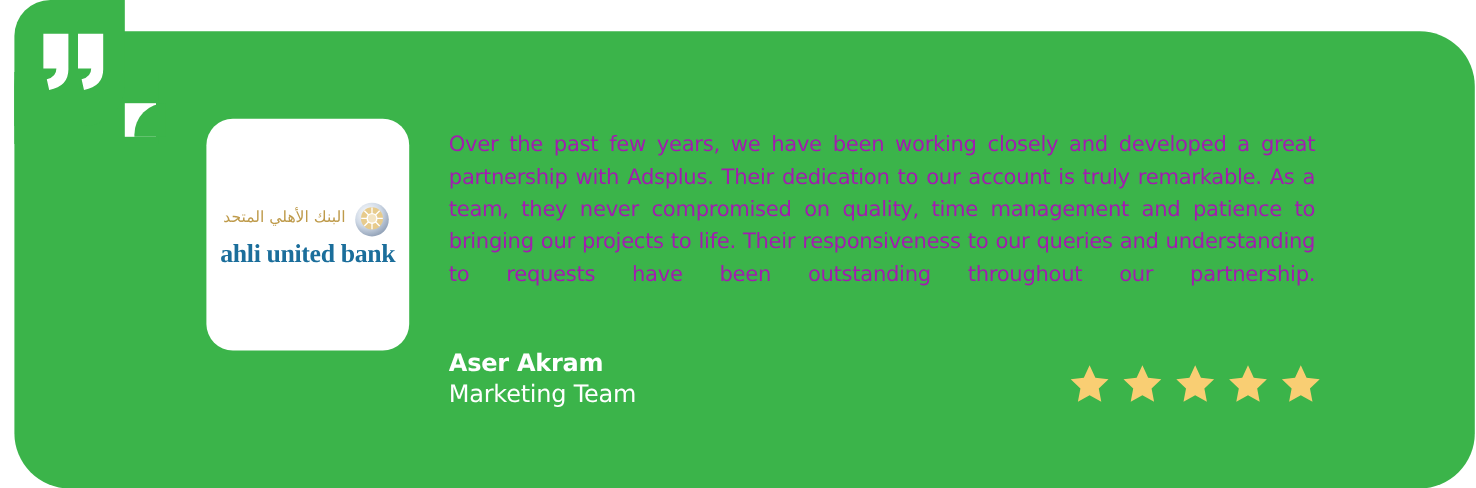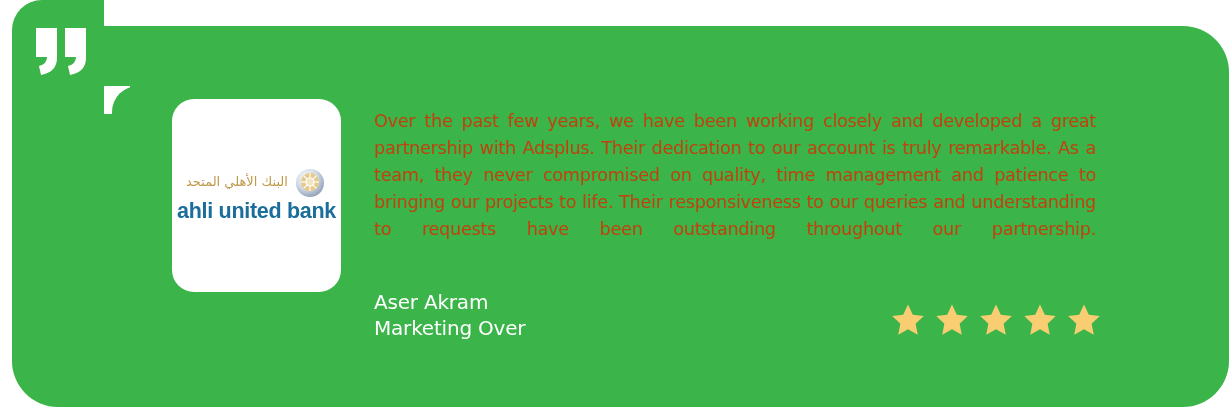--- a/index.html
+++ b/index.html
@@ -114,36 +114,36 @@
   }
   .logo-emblem {
     position: absolute;
     right: 16px;
     top: 0px;
     width: 30px;
     height: 30px;
   }
   .logo-emblem svg { display: block; }
   .logo-name {
-    font-family: Liberation Sans, sans-serif;
+    font-family: Liberation Serif, serif;
     font-weight: bold;
     font-size: 21.5px;
     color: #1B6E9B;
     letter-spacing: -0.3px;
     white-space: nowrap;
     margin-left: 0;
   }
 
   
   .quote-body {
     position: absolute;
     left: 374px;
     top: 108px;
     width: 722px;
-    color: #c2410c;
+    color: #a21caf;
     font-family: "DejaVu Sans", sans-serif;
     font-size: 17.6px;
     line-height: 27px;
     text-align: justify;
     text-justify: inter-word;
     letter-spacing: -0.25px;
   }
   .quote-body::after {
     content: "";
     display: inline-block;
@@ -154,21 +154,21 @@
   .attribution {
     position: absolute;
     left: 374px;
     top: 289px;
     color: #ffffff;
     font-family: "DejaVu Sans", sans-serif;
     font-size: 20px;
     line-height: 26px;
     letter-spacing: -0.2px;
   }
-  .attrib-name { display: block; }
+  .attrib-name { display: block; font-weight: bold; }
   .attrib-role { display: block; }
 
   
   .stars {
     position: absolute;
     left: 890px;
     top: 302px;
     display: flex;
     gap: 8px;
   }
@@ -222,21 +222,21 @@
         </div>
       </div>
       <div class="logo-name">ahli united bank</div>
     </div>
   </div>
 
   <div class="quote-body">Over the past few years, we have been working closely and developed a great partnership with Adsplus. Their dedication to our account is truly remarkable. As a team, they never compromised on quality, time management and patience to bringing our projects to life. Their responsiveness to our queries and understanding to requests have been outstanding throughout our partnership.</div>
 
   <div class="attribution">
     <span class="attrib-name">Aser Akram</span>
-    <span class="attrib-role">Marketing Over</span>
+    <span class="attrib-role">Marketing Team</span>
   </div>
 
   <div class="stars">
     <span class="star">
       <svg width="36" height="36" viewBox="0 0 24 24">
           <path d="M12 1.6l3.2 6.9 7.3.9-5.4 5.1 1.4 7.4L12 18.2 5.5 21.9l1.4-7.4-5.4-5.1 7.3-.9z" fill="#F9CE73"></path>
         </svg>
     </span>
     <span class="star">
       <svg width="36" height="36" viewBox="0 0 24 24">

